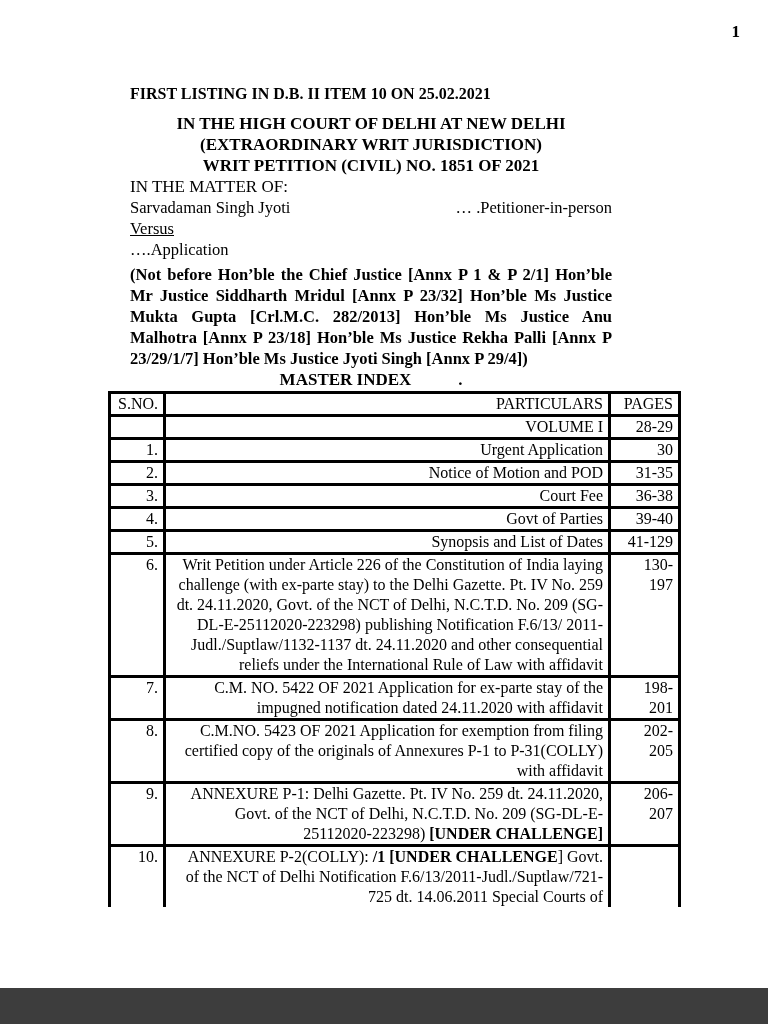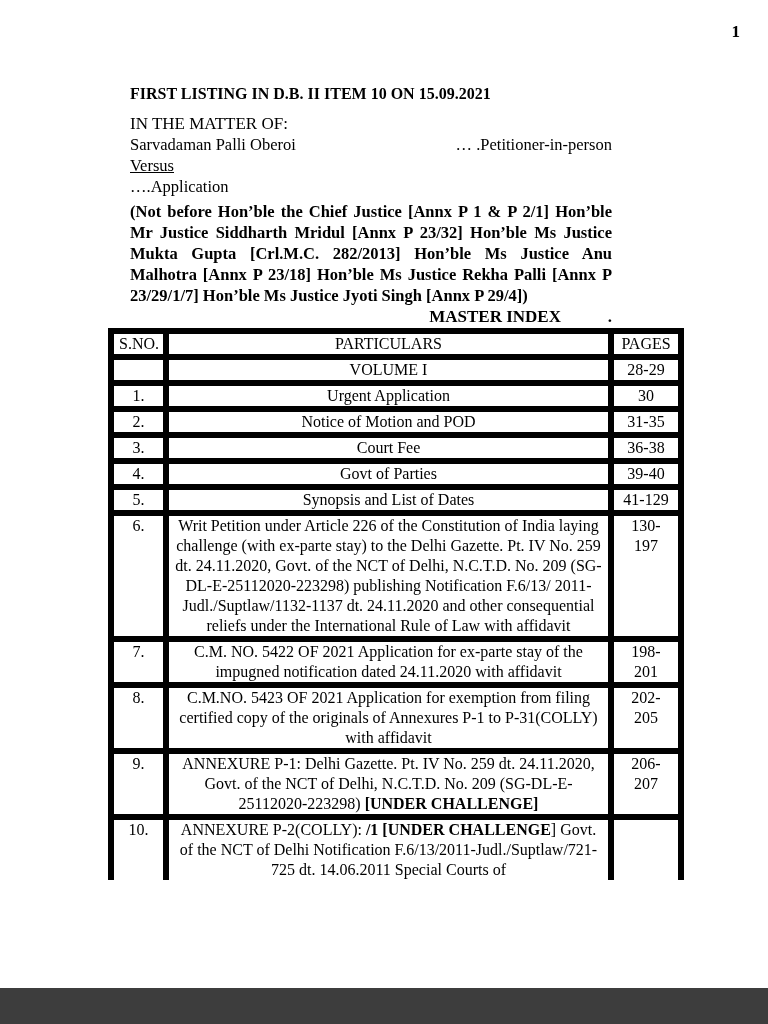--- a/index.html
+++ b/index.html
@@ -15,35 +15,35 @@
     position:absolute; top:22px; right:28px;
     font-weight:bold; font-size:17px;
   }
   .content { padding:84px 0 0 130px; width:612px; }
   .listing-line { font-weight:bold; font-size:16px; line-height:20px; margin-bottom:9px; }
   .court-block { text-align:center; font-weight:bold; font-size:17px; line-height:21px; }
   .matter-label { font-weight:normal; font-size:17px; line-height:21px; }
   .party-line { display:flex; justify-content:space-between; font-size:16.5px; line-height:21px; }
   .versus-line { text-align:left; font-size:16.5px; line-height:21px;text-decoration:underline; }
   .note-paragraph { margin-top:4px; font-size:16.5px; line-height:21px; text-align:justify;font-weight:bold; }
-  .master-index-title { text-align:right; font-weight:bold; font-size:17px; line-height:21px; white-space:pre; }
+  .master-index-title { text-align:center; font-weight:bold; font-size:17px; line-height:21px; white-space:pre; }
   table.index-table {
     border-collapse:collapse;
     margin-left:108px; margin-top:1px;
     width:570px;
     font-size:16px;
     table-layout:fixed;
   }
   .index-table th, .index-table td {
-    border:6px solid #000000;
+    border:3px solid #000000;
     vertical-align:top;
     padding:0 5px;
     line-height:20px;
     font-weight:normal;
-    text-align:center;
+    text-align:right;
   }
   .col-sno { width:55px; }
   .col-part { width:445px; text-align:center; }
   .col-pages { width:70px; text-align:center; }
   .part-cell { text-align:justify; }
   .pages-cell { white-space:pre-line; }
   .volume-cell { text-align:center; font-weight:bold; }
   .bold { font-weight:bold; }
   tr.cut td { border-bottom:none; }
   .viewer-bar {
@@ -51,27 +51,32 @@
     width:768px; height:36px;
     background:#3d3d3d;
   }
 </style>
 </head>
 <body>
 
 <div class="page-number">1</div>
 
 <div class="content">
-  <div class="listing-line">FIRST LISTING IN D.B. II ITEM 10 ON 15.09.2021</div>
+  <div class="listing-line">FIRST LISTING IN D.B. II ITEM 10 ON 25.02.2021</div>
 
+  <div class="court-block">
+    <div>IN THE HIGH COURT OF DELHI AT NEW DELHI</div>
+    <div>(EXTRAORDINARY WRIT JURISDICTION)</div>
+    <div>WRIT PETITION (CIVIL) NO. 1851 OF 2021</div>
+  </div>
 
   <div class="matter-label">IN THE MATTER OF:</div>
 
   <div class="party-line">
-    <span>Sarvadaman Palli Oberoi</span>
+    <span>Sarvadaman Singh Jyoti</span>
     <span>… .Petitioner-in-person</span>
   </div>
 
   <div class="versus-line">Versus</div>
 
   <div class="party-line">
     <span>….Application</span>
   </div>
 
   <div class="note-paragraph">(Not before Hon’ble the Chief Justice [Annx P 1 &amp; P 2/1] Hon’ble Mr Justice Siddharth Mridul [Annx P 23/32] Hon’ble Ms Justice Mukta Gupta [Crl.M.C. 282/2013] Hon’ble Ms Justice Anu Malhotra [Annx P 23/18] Hon’ble Ms Justice Rekha Palli [Annx P 23/29/1/7] Hon’ble Ms Justice Jyoti Singh [Annx P 29/4])</div>

